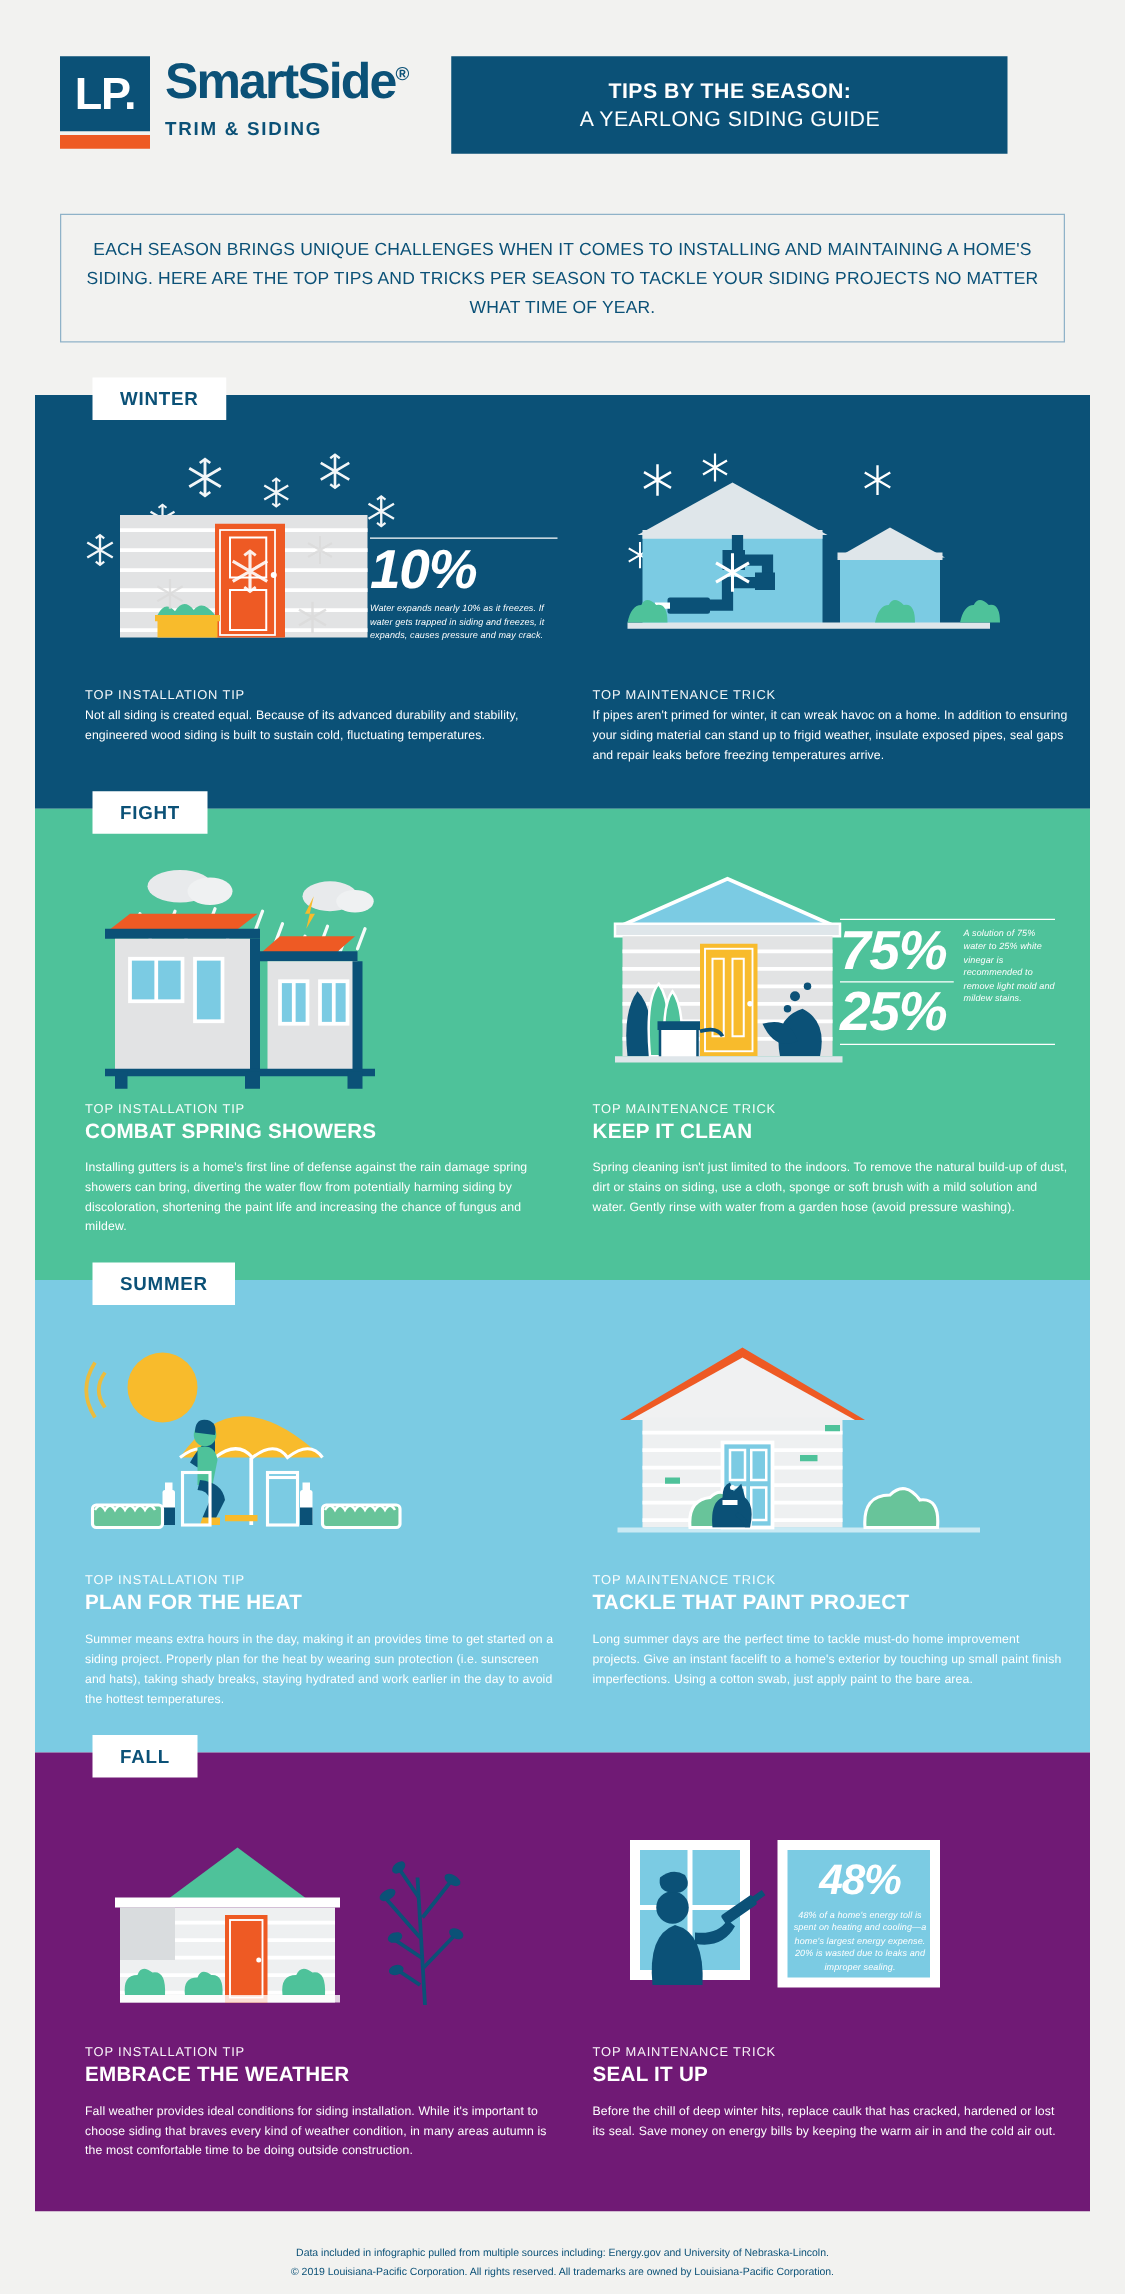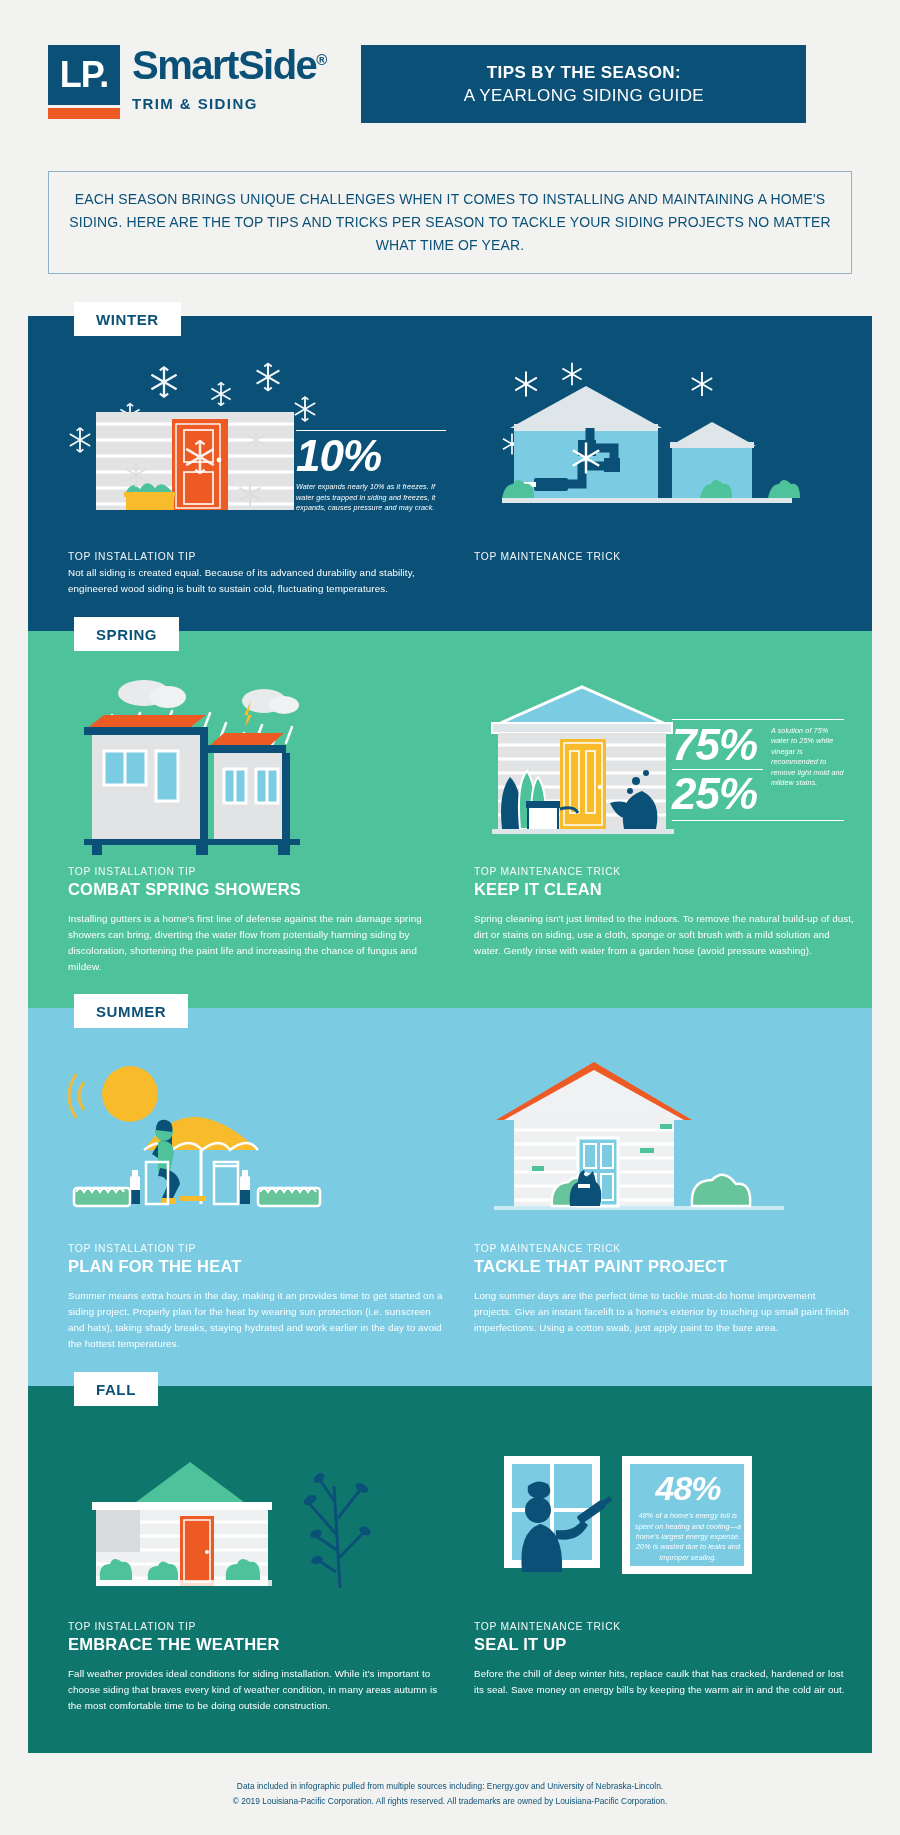--- a/index.html
+++ b/index.html
@@ -34,21 +34,21 @@
   .intro {
     margin: 48px 48px 0 48px; border: 1px solid #8fb2c8; padding: 16px 20px;
     text-align: center; color: #0b5177; font-size: 14px; line-height: 1.65; letter-spacing: .15px;
   }
 
   
   .season { position: relative; margin: 0 28px; }
   .season.winter  { background: #0b5177; }
   .season.spring  { background: #4ec29a; }
   .season.summer  { background: #7bcbe3; }
-  .season.fall    { background: #0f766e; }
+  .season.fall    { background: #701a75; }
 
   .season-tab {
     position: absolute; top: -14px; left: 46px; background: #fff; color: #0b5177;
     font-size: 15px; font-weight: 700; letter-spacing: .6px;
     padding: 9px 22px 8px 22px; z-index: 5;
   }
 
   .cols { display: flex; padding: 46px 40px 34px 40px; gap: 26px; }
   .col { width: 50%; display: flex; flex-direction: column; }
   .art { height: 175px; position: relative; margin-bottom: 14px; font-style: italic; }
@@ -202,26 +202,27 @@
                   <path d="M0,-14 L0,14 M-12,-7 L12,7 M-12,7 L12,-7"></path>
                 </g>
             </g>
             <rect x="28" y="136" width="290" height="5" fill="#dfe6ea"></rect>
             <path d="M28,136 q3,-14 11,-14 q4,-8 12,0 q9,-2 9,14 z" fill="#4ec29a"></path>
             <path d="M226,136 q3,-14 11,-14 q4,-8 12,0 q9,-2 9,14 z" fill="#4ec29a"></path>
             <path d="M294,136 q3,-14 11,-14 q4,-8 12,0 q9,-2 9,14 z" fill="#4ec29a"></path>
           </svg>
         </div>
         <div class="kicker">TOP MAINTENANCE TRICK</div>
+        <div class="body">If pipes aren't primed for winter, it can wreak havoc on a home. In addition to ensuring your siding material can stand up to frigid weather, insulate exposed pipes, seal gaps and repair leaks before freezing temperatures arrive.</div>
       </div>
     </div>
   </div>
 
   <div class="season spring">
-    <div class="season-tab">SPRING</div>
+    <div class="season-tab">FIGHT</div>
     <div class="cols">
       <div class="col">
         <div class="art">
           <svg width="380" height="175" viewBox="0 0 380 175">
             <ellipse cx="76" cy="16" rx="26" ry="13" fill="#e8eaec"></ellipse>
             <ellipse cx="100" cy="20" rx="18" ry="11" fill="#eff1f2"></ellipse>
             <ellipse cx="196" cy="24" rx="22" ry="12" fill="#e8eaec"></ellipse>
             <ellipse cx="216" cy="28" rx="15" ry="9" fill="#eff1f2"></ellipse>
             <polygon points="183,24 176,38 184,38 177,50" fill="#f8bb2c"></polygon>
             <g stroke="#fff" stroke-width="2.6" stroke-linecap="round" opacity=".95">

